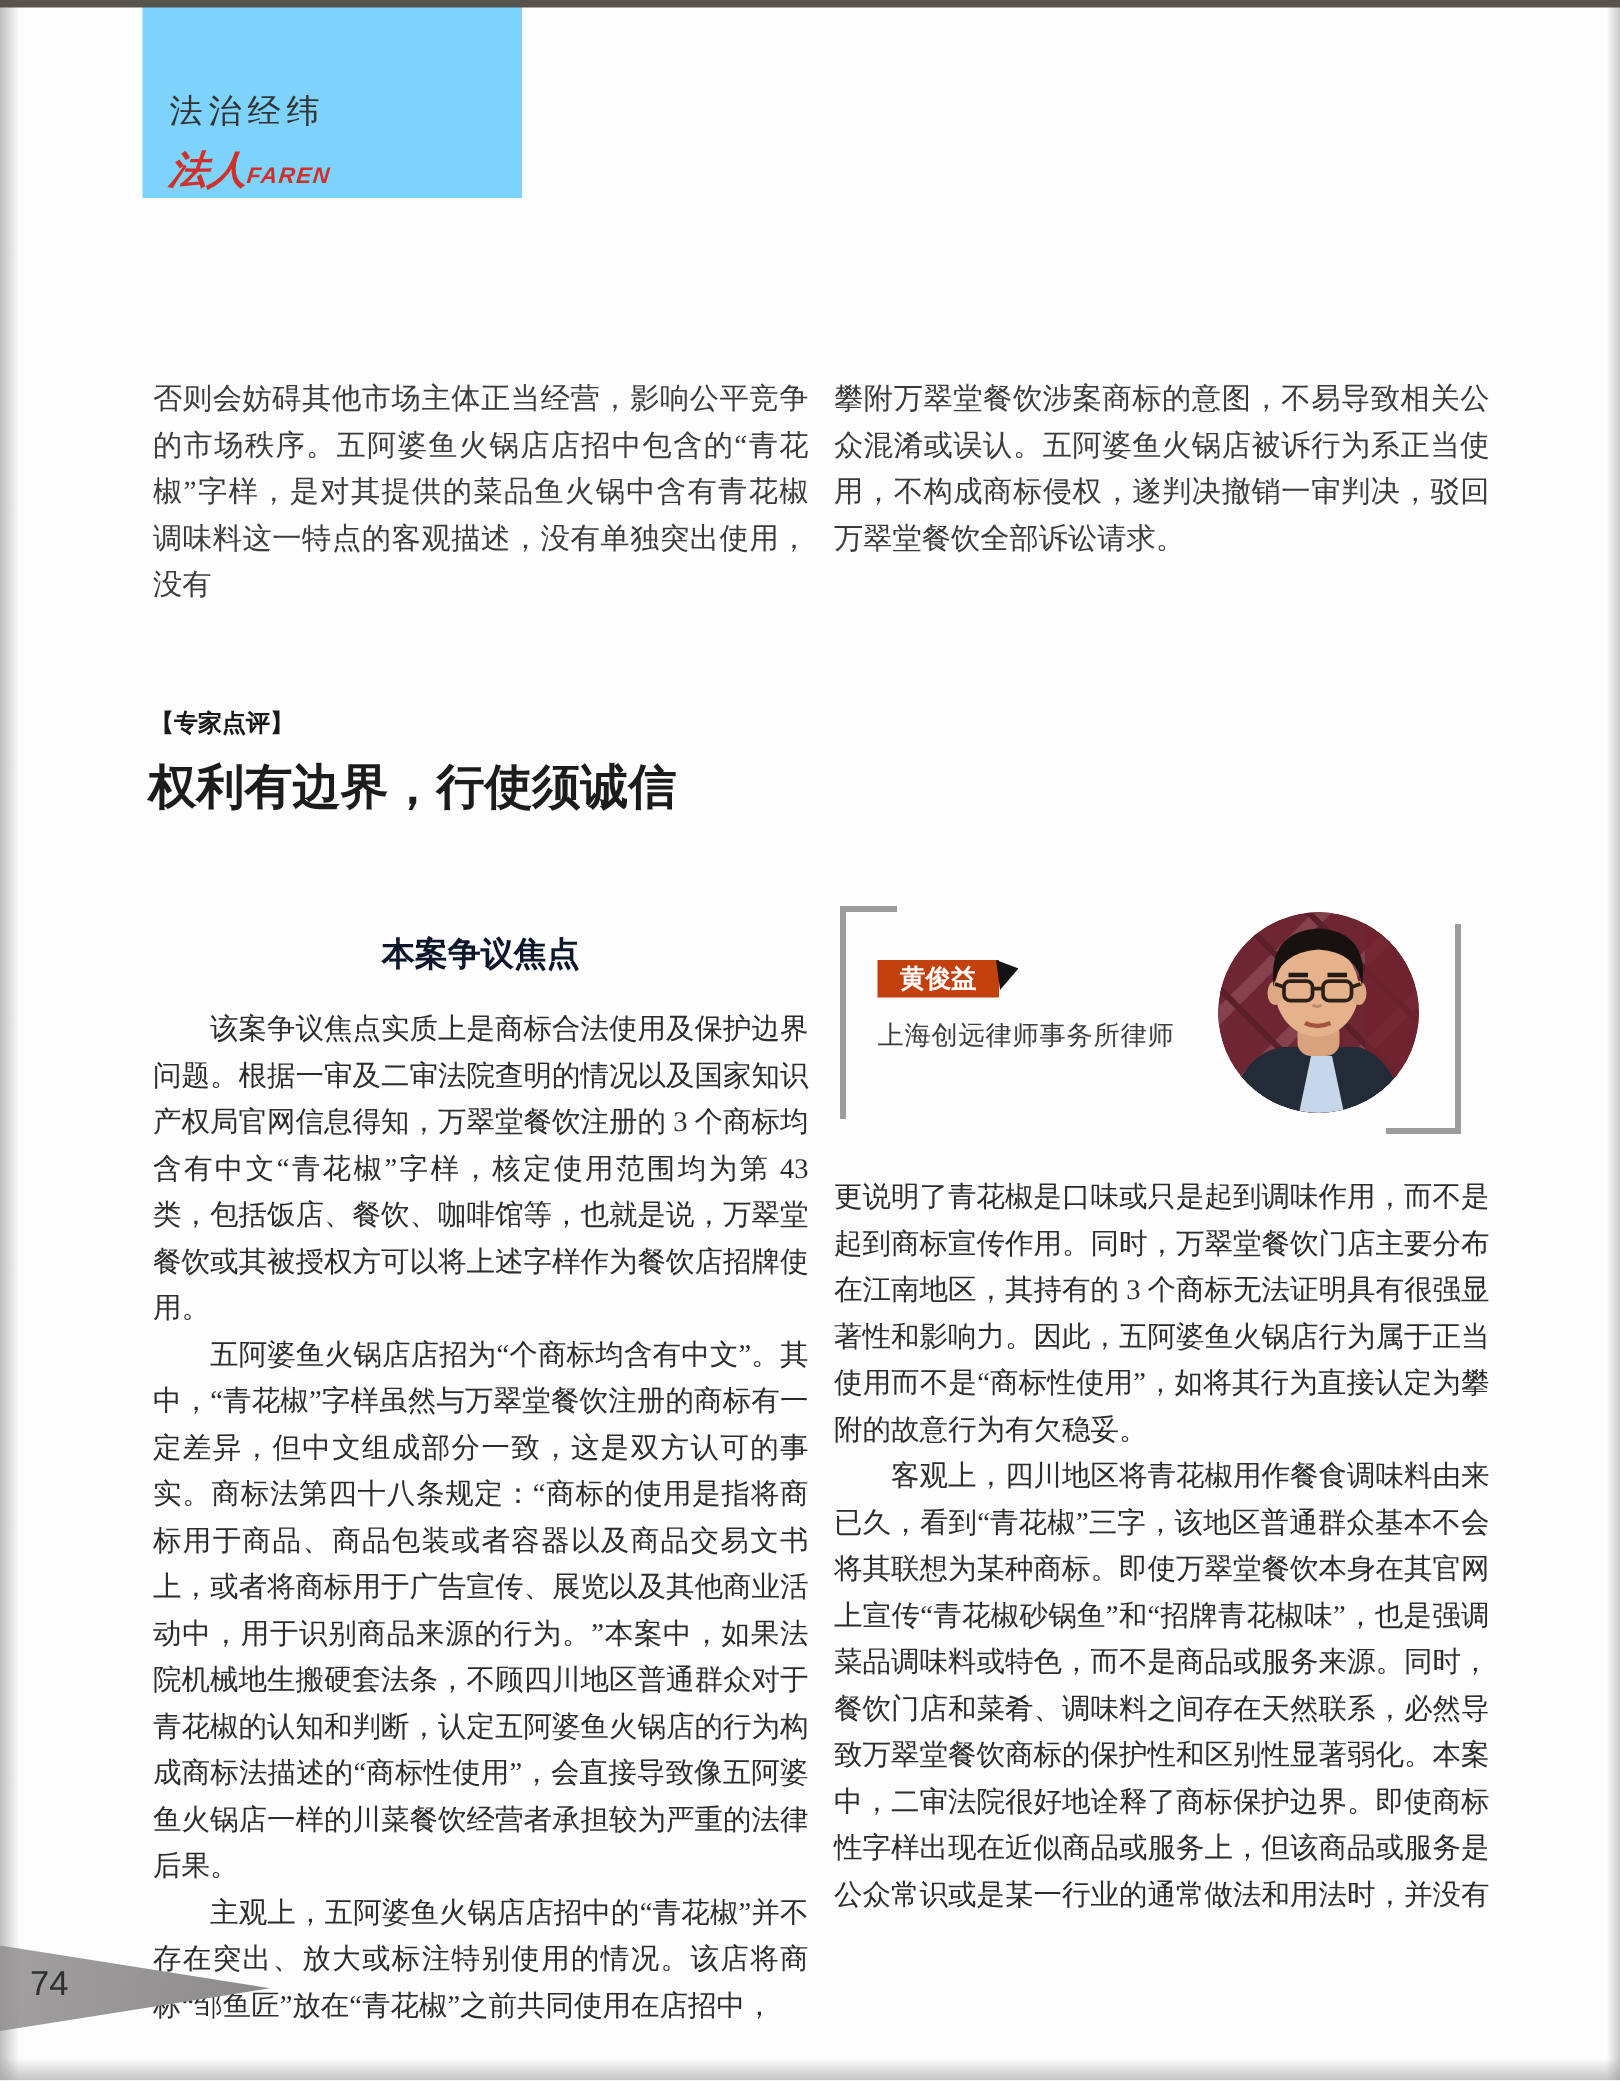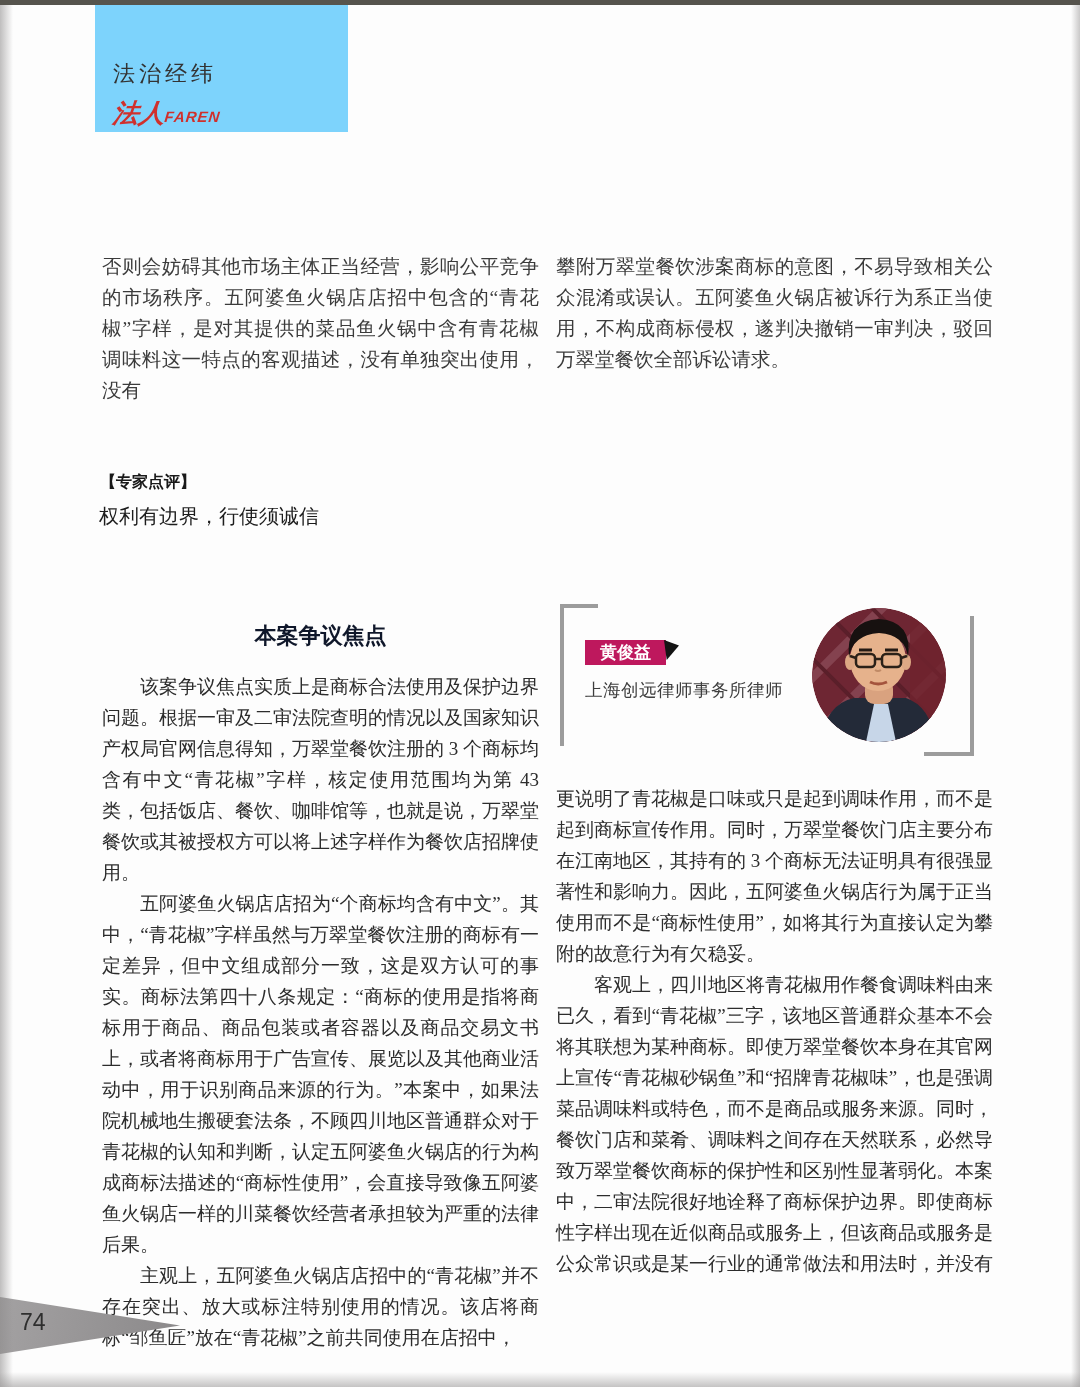--- a/index.html
+++ b/index.html
@@ -27,38 +27,38 @@
 
   
   .lede { position:absolute; top:251px; width:437px; margin:0; font-size:19.5px; line-height:31px;
           text-align:justify; color:#3b3b3b; }
   .lede-left  { left:102px; }
   .lede-right { left:556px; }
 
   
   .kicker { position:absolute; left:100px; top:472px; font-weight:700; font-size:16px; color:#191919; }
   .title  { position:absolute; left:99px; top:503px; margin:0; font-family:"Liberation Sans", sans-serif;
-            font-weight:400; font-size:20px; color:#1c1c1c; }
+            font-weight:700; font-size:32px; color:#1c1c1c; }
   .focus-heading { position:absolute; left:102px; top:621px; width:437px; text-align:center;
                    font-weight:700; font-size:22px; color:#0f172a; }
 
   
   .body-col { position:absolute; width:437px; font-size:19px; line-height:31px; text-align:justify; color:#2c2c2c; }
   .body-col p { margin:0; text-indent:2em; }
   .body-col p.no-indent { text-indent:0; }
   .body-left  { left:102px; top:671px; }
   .body-right { left:556px; top:783px; }
 
   
   .expert-card { position:absolute; left:560px; top:598px; width:432px; height:158px; }
   .bracket-tl { position:absolute; left:0; top:6px; width:34px; height:138px;
                 border-left:4px solid #9c9c9c; border-top:4px solid #9c9c9c; }
   .bracket-br { position:absolute; right:18px; bottom:0px; width:46px; height:136px;
                 border-right:4px solid #9c9c9c; border-bottom:4px solid #9c9c9c; }
-  .badge { position:absolute; left:25px; top:42px; background:#be185d; color:#ffffff;
+  .badge { position:absolute; left:25px; top:42px; background:#c2410c; color:#ffffff;
            font-family:"Liberation Sans", sans-serif; font-weight:700; font-size:17px;
            line-height:25px; padding:0 15px; }
   .badge-fold { position:absolute; right:-13px; top:0; width:15px; height:20px; background:#141414;
                 clip-path:polygon(0 0, 100% 28%, 18% 100%); }
   .affiliation { position:absolute; left:25px; top:80px; font-family:"Liberation Sans", sans-serif;
                  font-size:17.5px; color:#3d3d3d; letter-spacing:.5px; }
   .photo { position:absolute; left:252px; top:10px; width:134px; height:134px; border-radius:50%;
            overflow:hidden; }
   .photo svg { display:block; }
 

